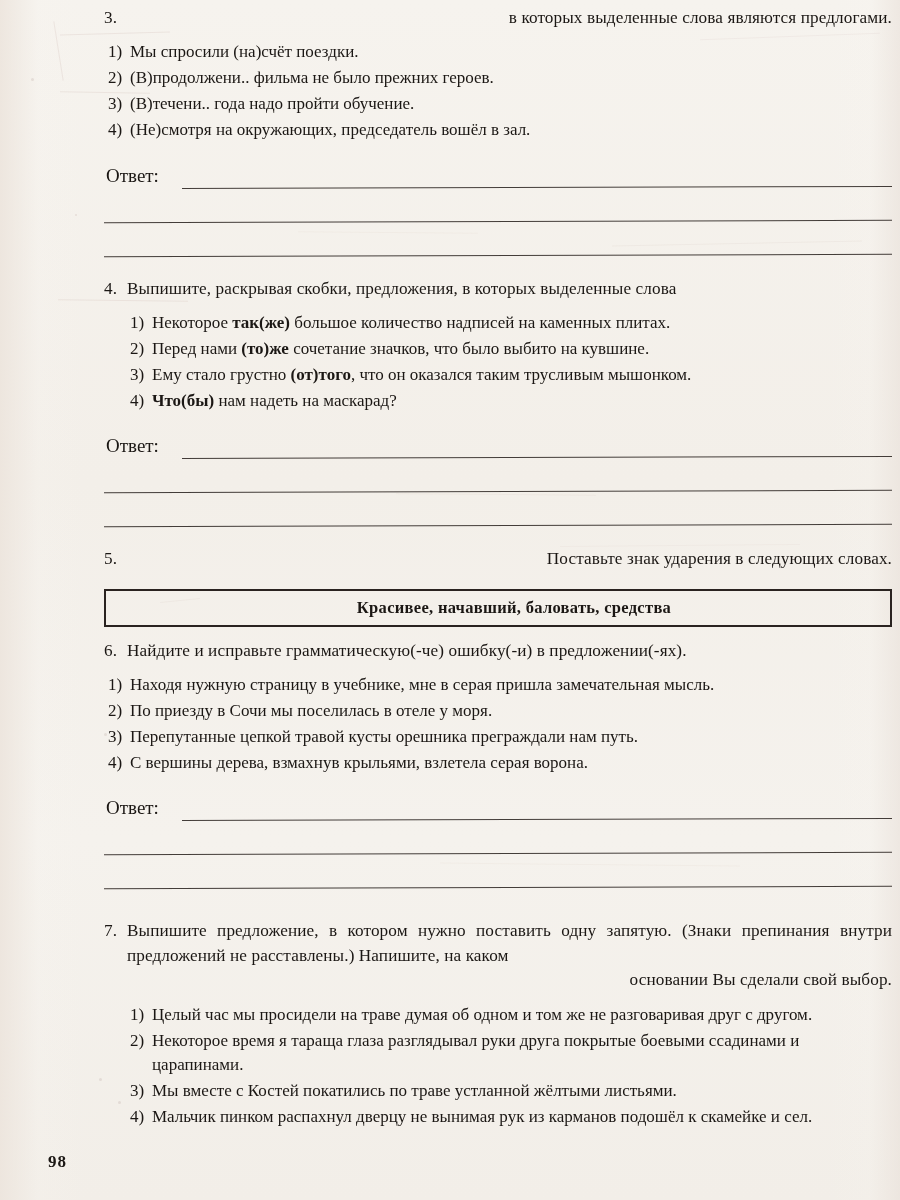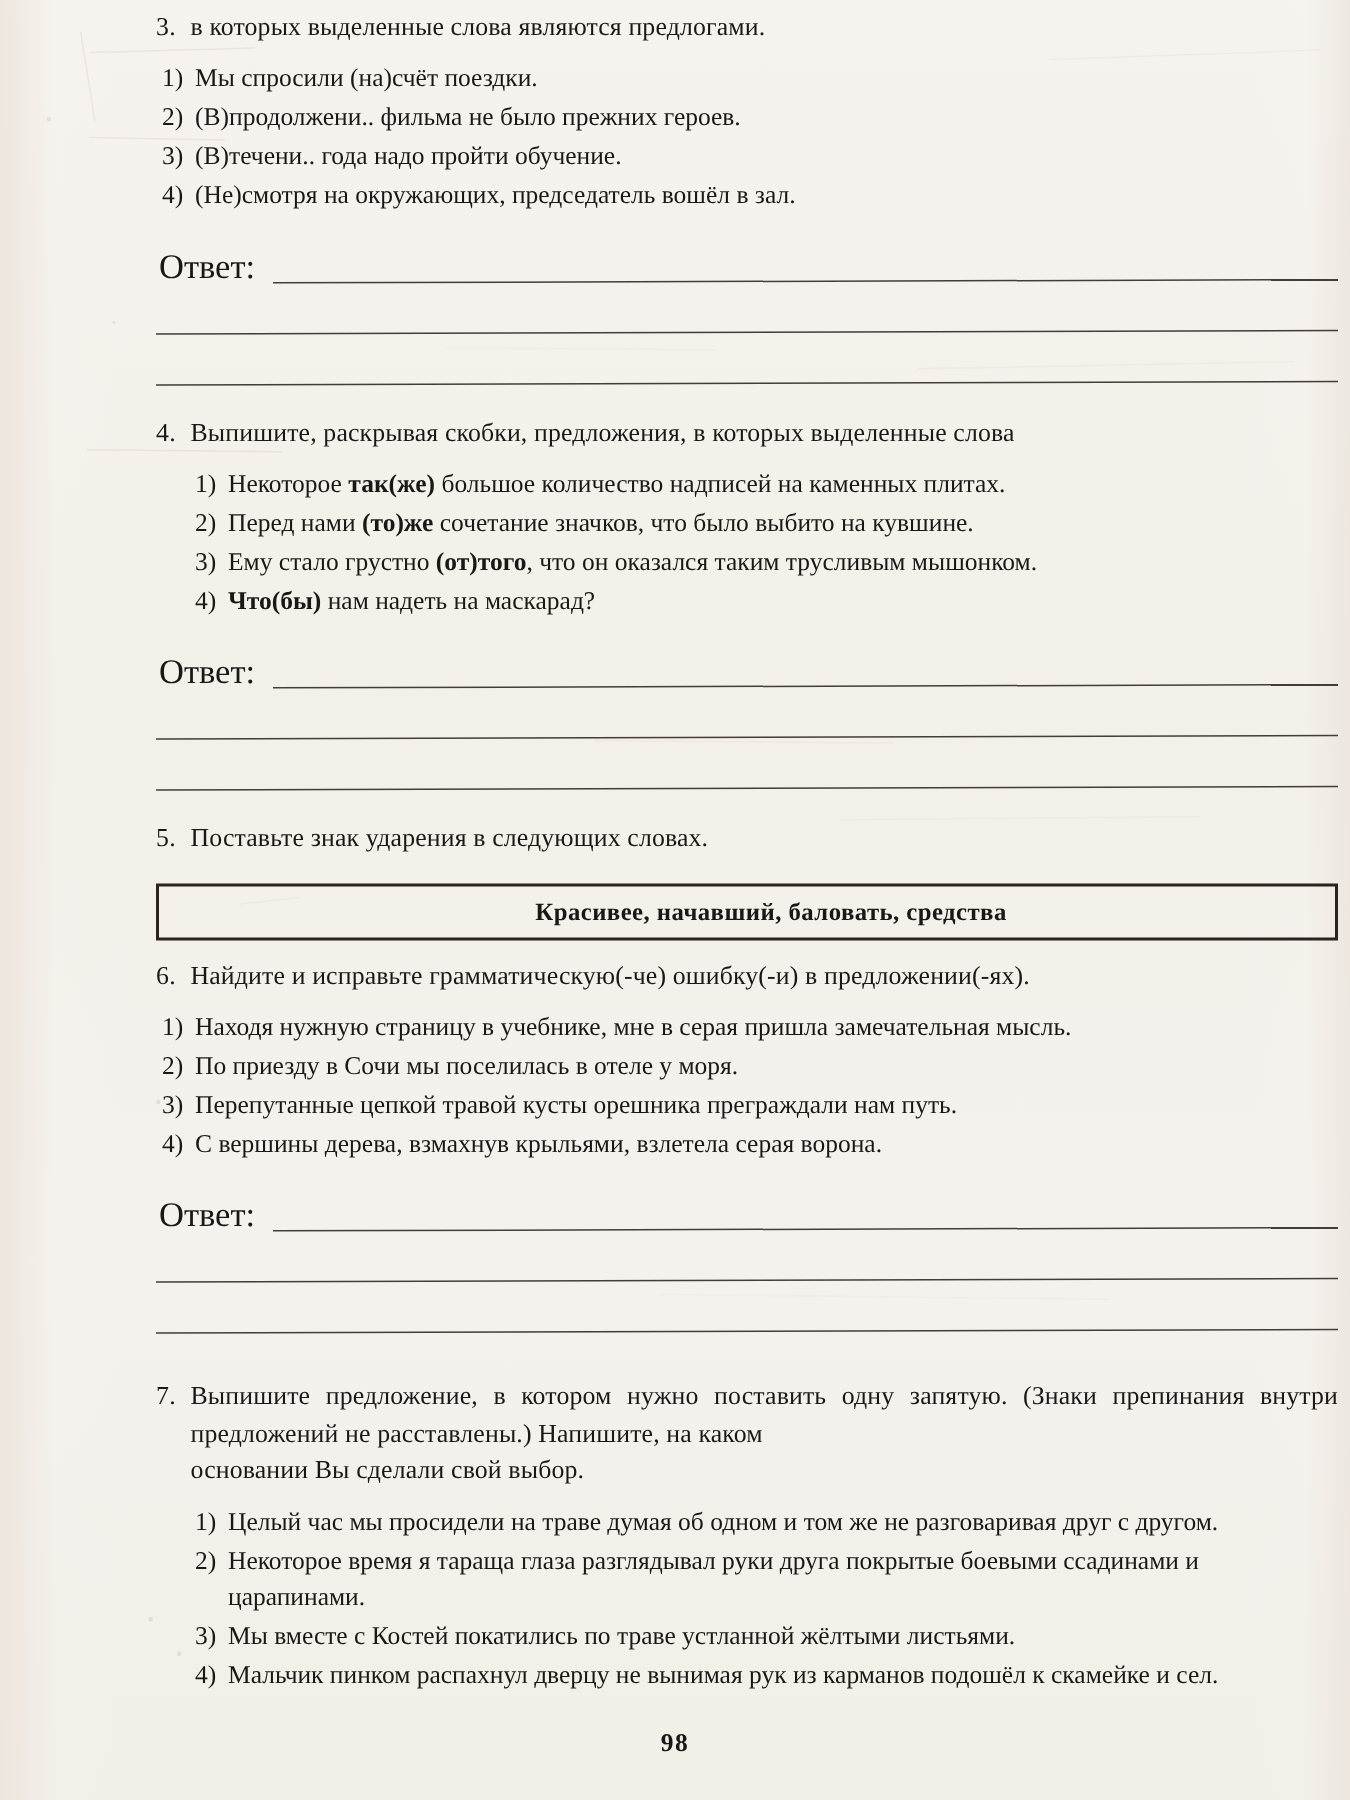--- a/index.html
+++ b/index.html
@@ -69,21 +69,21 @@
     width: 23px;
     font-size: 17.2px;
     letter-spacing: 0.2px;
   }
   .task-text {
     flex: 1 1 auto;
     text-align: justify;
     text-justify: inter-word;
     letter-spacing: 0.1px;
   }
-  .task-text .lastline { display: block; text-align: left; }
+  .task-text .lastline { display: block; text-align: right; }
 
   
   .sent-list {
     margin: 10px 0 0 0;
     padding: 0;
     list-style: none;
   }
   .sent-list li {
     display: flex;
     align-items: flex-start;
@@ -105,21 +105,21 @@
   
   .answer {
     margin-top: 22px;
     position: relative;
     height: 86px;
   }
   .answer .label {
     position: absolute;
     left: 2px;
     top: 0;
-    font-size: 23px;
+    font-size: 19px;
   }
   .rule {
     position: absolute;
     height: 0;
     border-top: 1.6px solid #2a2320;
     opacity: 0.88;
   }
   .rule.r1 { left: 78px; right: 0; top: 22px; transform: rotate(-0.17deg); }
   .rule.r2 { left: 0;    right: 0; top: 56px; transform: rotate(-0.17deg); }
   .rule.r3 { left: 0;    right: 0; top: 90px; transform: rotate(-0.17deg); }
@@ -137,25 +137,25 @@
     letter-spacing: 0.3px;
     padding-left: 32px;
   }
 
   
   .page-num {
     position: absolute;
     left: 0;
     right: 0;
     top: 1152px;
-    text-align: center;
     font-size: 17px;
     font-weight: bold;
     letter-spacing: 1px;
     z-index: 3;
+    padding-left: 48px;
   }
 
   
   .gap-sm { height: 12px; }
   .gap-md { height: 26px; }
   .gap-lg { height: 36px; }
 </style>
 </head>
 <body>
 

